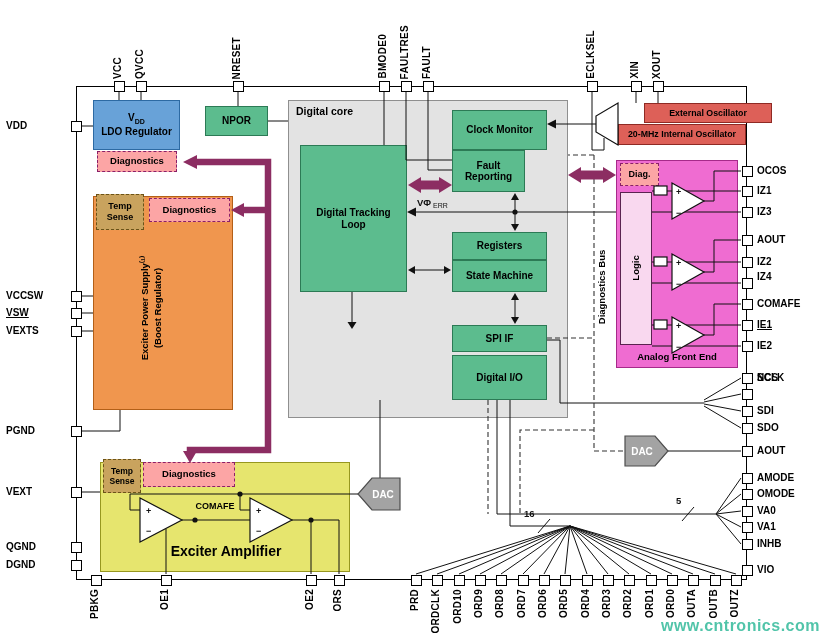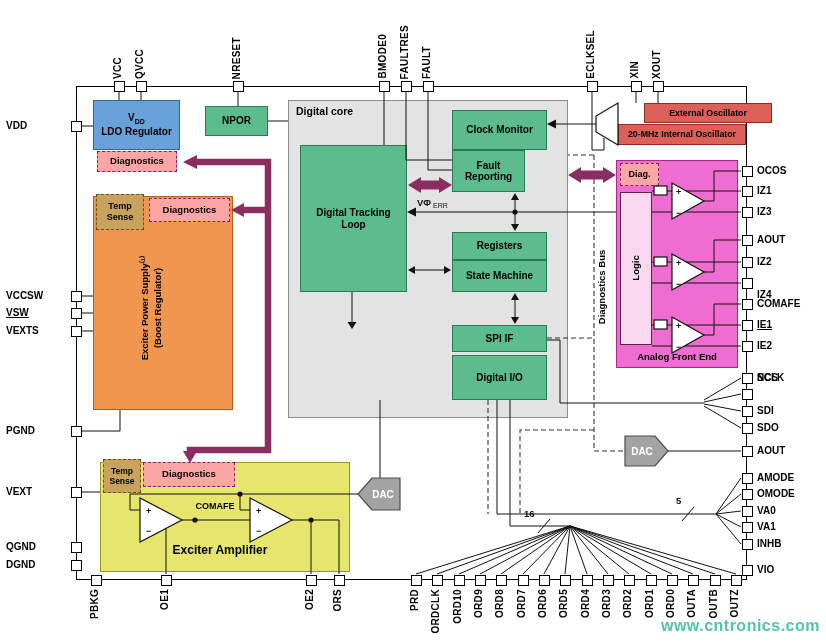--- a/index.html
+++ b/index.html
@@ -83,21 +83,21 @@
 
   <div class="rot" style="left:547px;top:281px;width:110px;height:12px">Diagnostics Bus</div>
 
   <div class="blk yellow" style="left:100px;top:462px;width:250px;height:110px"></div>
   <div class="blk tan col" style="left:103px;top:459px;width:38px;height:34px">
     <div>Temp</div>
     <div>Sense</div>
   </div>
   <div class="blk pink" style="left:143px;top:462px;width:92px;height:25px">Diagnostics</div>
   <div class="lab" style="left:180px;top:501px;width:70px;text-align:center;font-size:9px">COMAFE</div>
-  <div class="lab" style="left:130px;top:543px;width:180px;text-align:center;font-size:12px">Exciter Amplifier</div>
+  <div class="lab" style="left:136px;top:543px;width:180px;text-align:center;font-size:14px">Exciter Amplifier</div>
 
   <svg id="wiring" width="826" height="643" viewBox="0 0 826 643">
     <g stroke="#111" stroke-width="1" fill="none">
       <path d="M119 92 V100"></path>
         <path d="M141 92 V100"></path>
         <path d="M238 92 V106"></path>
       <path d="M384 92 V145"></path>
         <path d="M406 92 V160 H452"></path>
         <path d="M428 92 V170 H452"></path>
       <path d="M592 92 V150 H604 V138"></path>
@@ -334,21 +334,21 @@
     <div class="hlab-r" style="top: 164.5px;">OCOS</div>
     <div class="pin" style="left: 741.5px; top: 185.5px;"></div>
     <div class="hlab-r" style="top: 184.5px;">IZ1</div>
     <div class="pin" style="left: 741.5px; top: 206.5px;"></div>
     <div class="hlab-r" style="top: 205.5px;">IZ3</div>
     <div class="pin" style="left: 741.5px; top: 234.5px;"></div>
     <div class="hlab-r" style="top: 233.5px;">AOUT</div>
     <div class="pin" style="left: 741.5px; top: 256.5px;"></div>
     <div class="hlab-r" style="top: 255.5px;">IZ2</div>
     <div class="pin" style="left: 741.5px; top: 277.5px;"></div>
-    <div class="hlab-r" style="top: 289px;">IZ4</div>
+    <div class="hlab-r" style="top: 271px;">IZ4</div>
     <div class="pin" style="left: 741.5px; top: 298.5px;"></div>
     <div class="hlab-r" style="top: 297.5px;">COMAFE</div>
     <div class="pin" style="left: 741.5px; top: 319.5px;"></div>
     <div class="hlab-r" style="top: 318.5px; text-decoration: underline;">IE1</div>
     <div class="pin" style="left: 741.5px; top: 340.5px;"></div>
     <div class="hlab-r" style="top: 339.5px;">IE2</div>
     <div class="pin" style="left: 741.5px; top: 372.5px;"></div>
     <div class="hlab-r" style="top: 371.5px;">NCS</div>
     <div class="pin" style="left: 741.5px; top: 388.5px;"></div>
     <div class="hlab-r" style="top: 372px;">SCLK</div>

